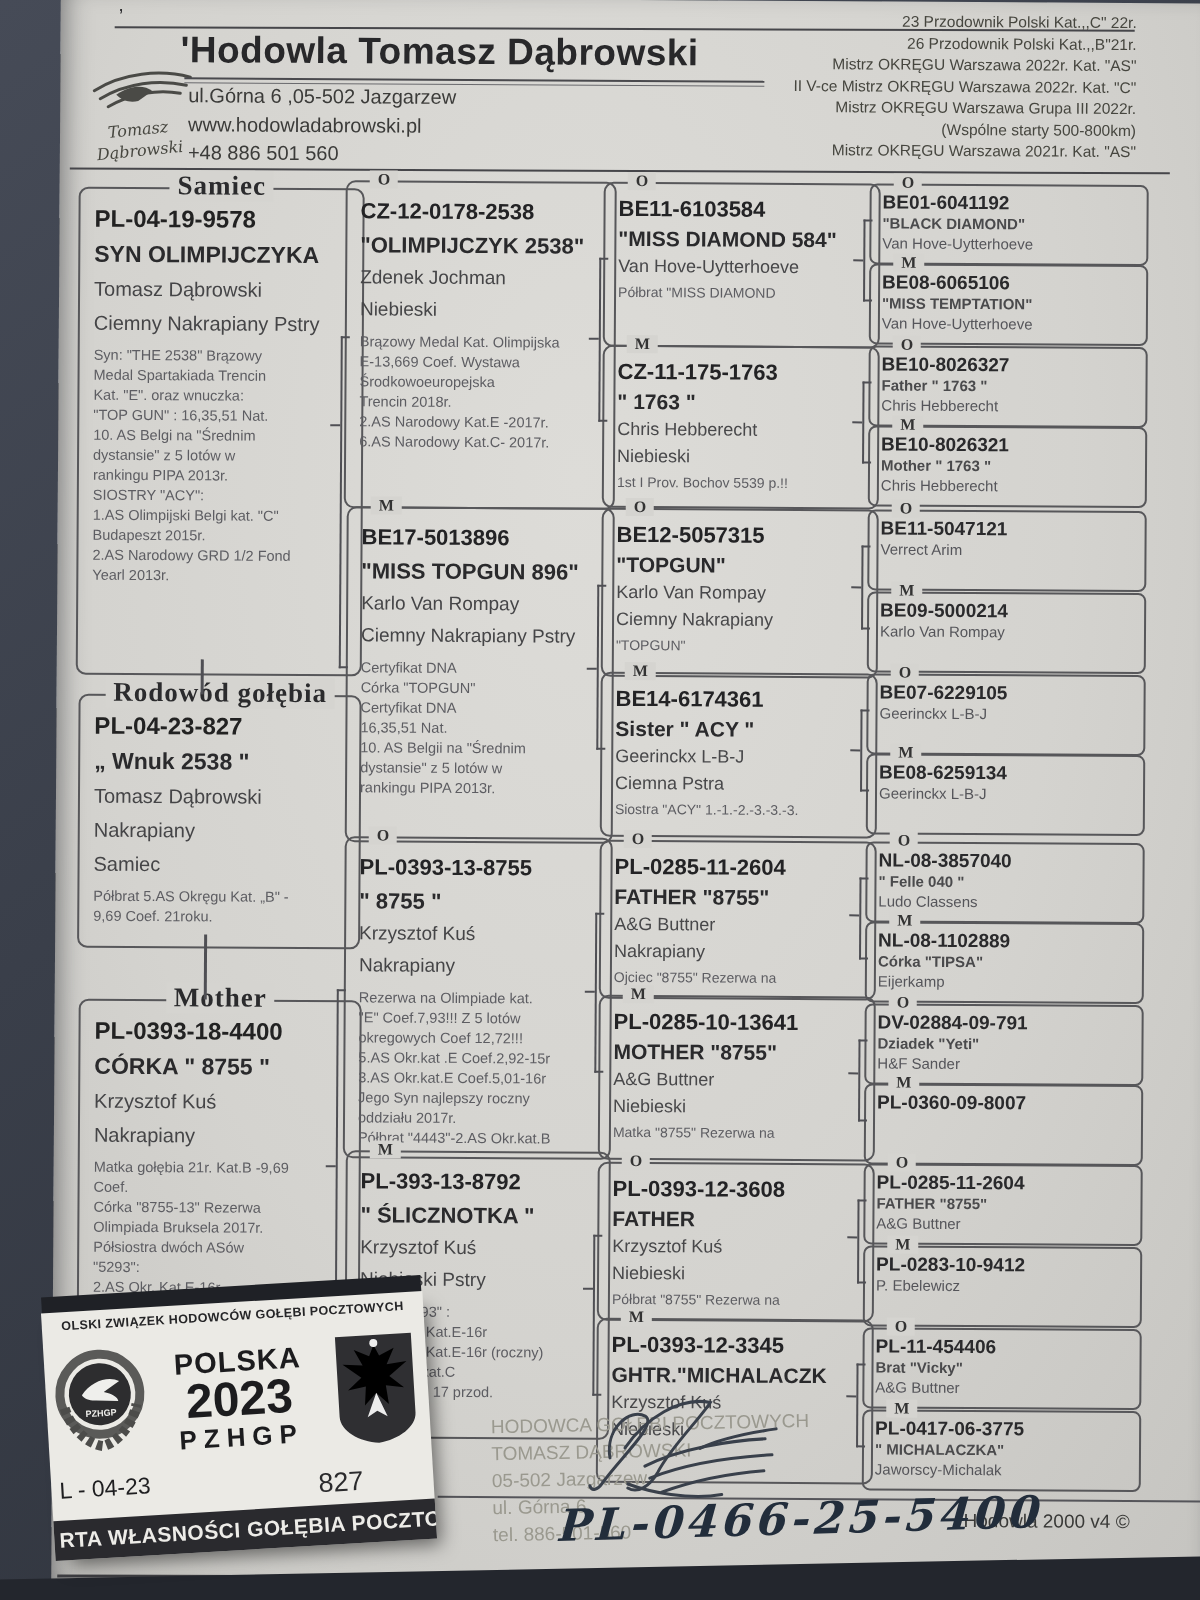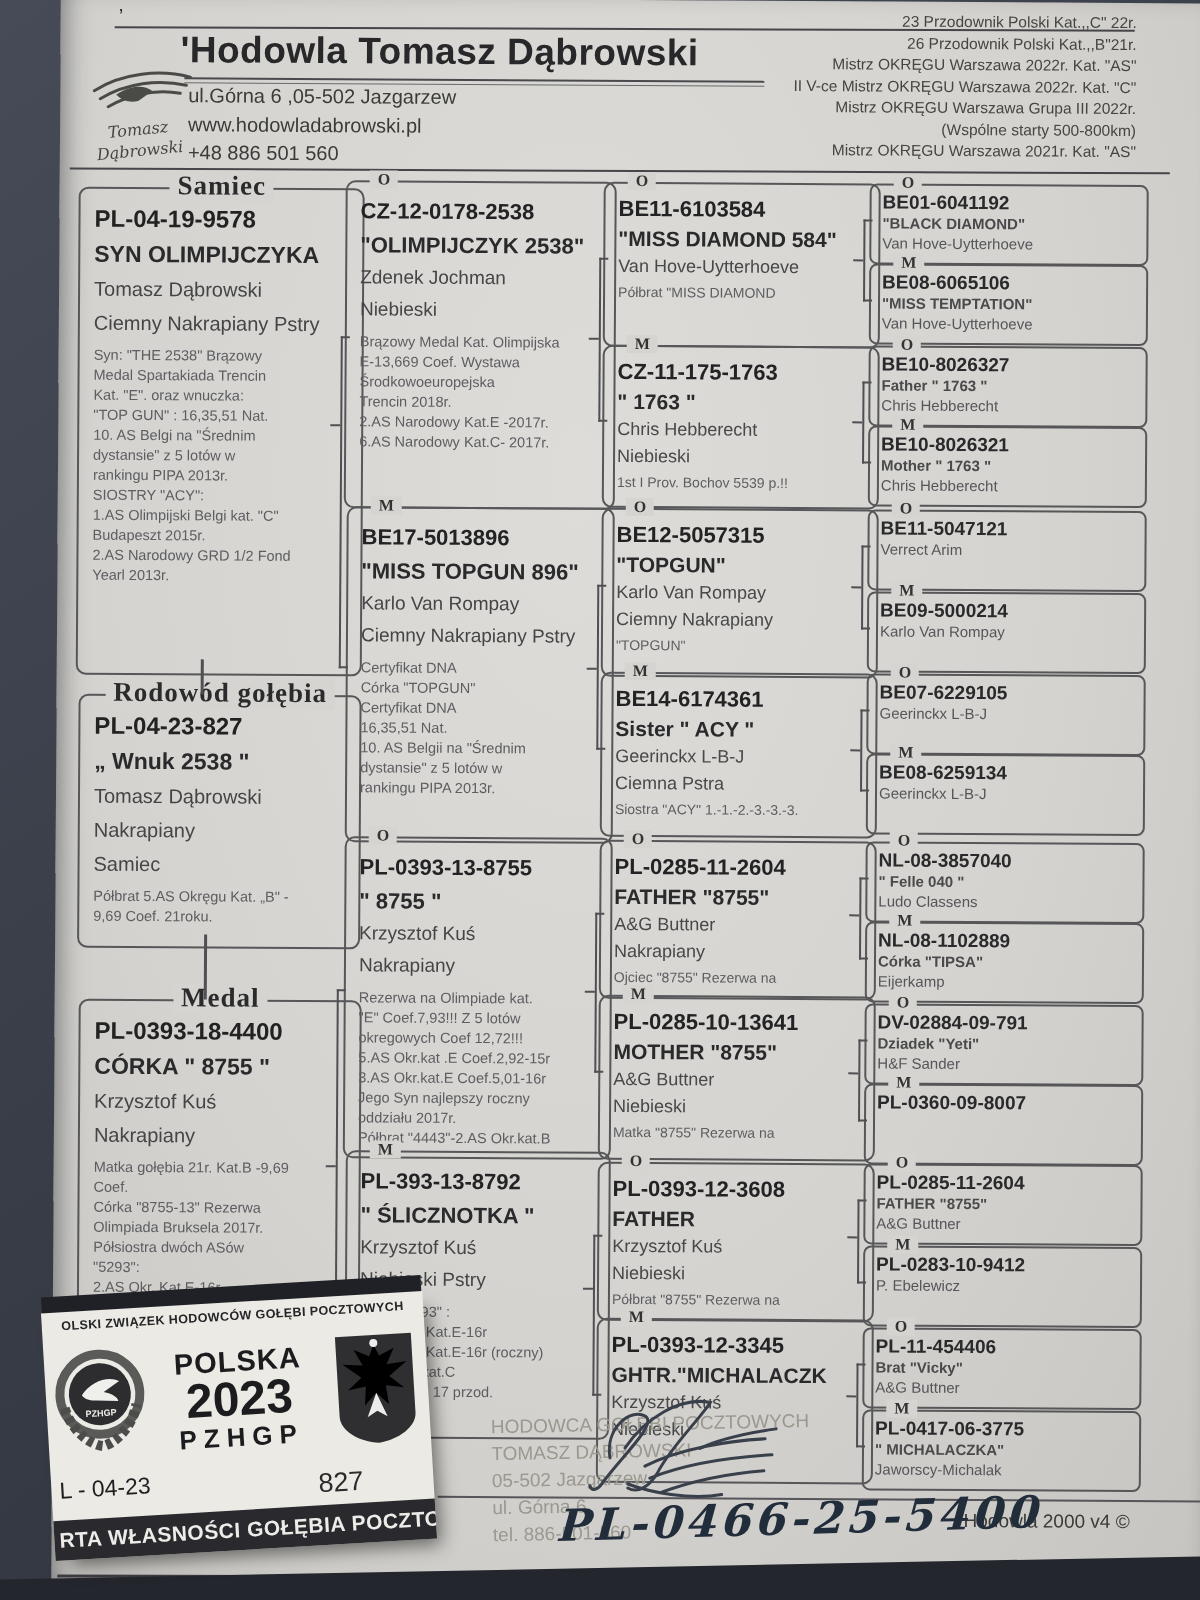--- a/index.html
+++ b/index.html
@@ -137,21 +137,21 @@
           <span class="tag big-tag">Rodowód gołębia</span>
           <div class="ring">PL-04-23-827</div>
           <div class="name">„ Wnuk 2538 "</div>
           <div class="owner">Tomasz Dąbrowski</div>
           <div class="colr">Nakrapiany</div>
           <div class="sexl">Samiec</div>
           <div class="notes">Półbrat 5.AS Okręgu Kat. „B" -
 9,69 Coef. 21roku.</div>
         </div>
         <div class="pbox colA" style="left: 24px; top: 1002px; width: 255px; height: 330px;">
-          <span class="tag big-tag">Medal</span>
+          <span class="tag big-tag">Mother</span>
           <div class="ring">PL-0393-18-4400</div>
           <div class="name">CÓRKA " 8755 "</div>
           <div class="owner">Krzysztof Kuś</div>
           <div class="colr">Nakrapiany</div>
           <div class="notes">Matka gołębia 21r. Kat.B -9,69
 Coef.
 Córka "8755-13" Rezerwa
 Olimpiada Bruksela 2017r.
 Półsiostra dwóch ASów
 "5293":

